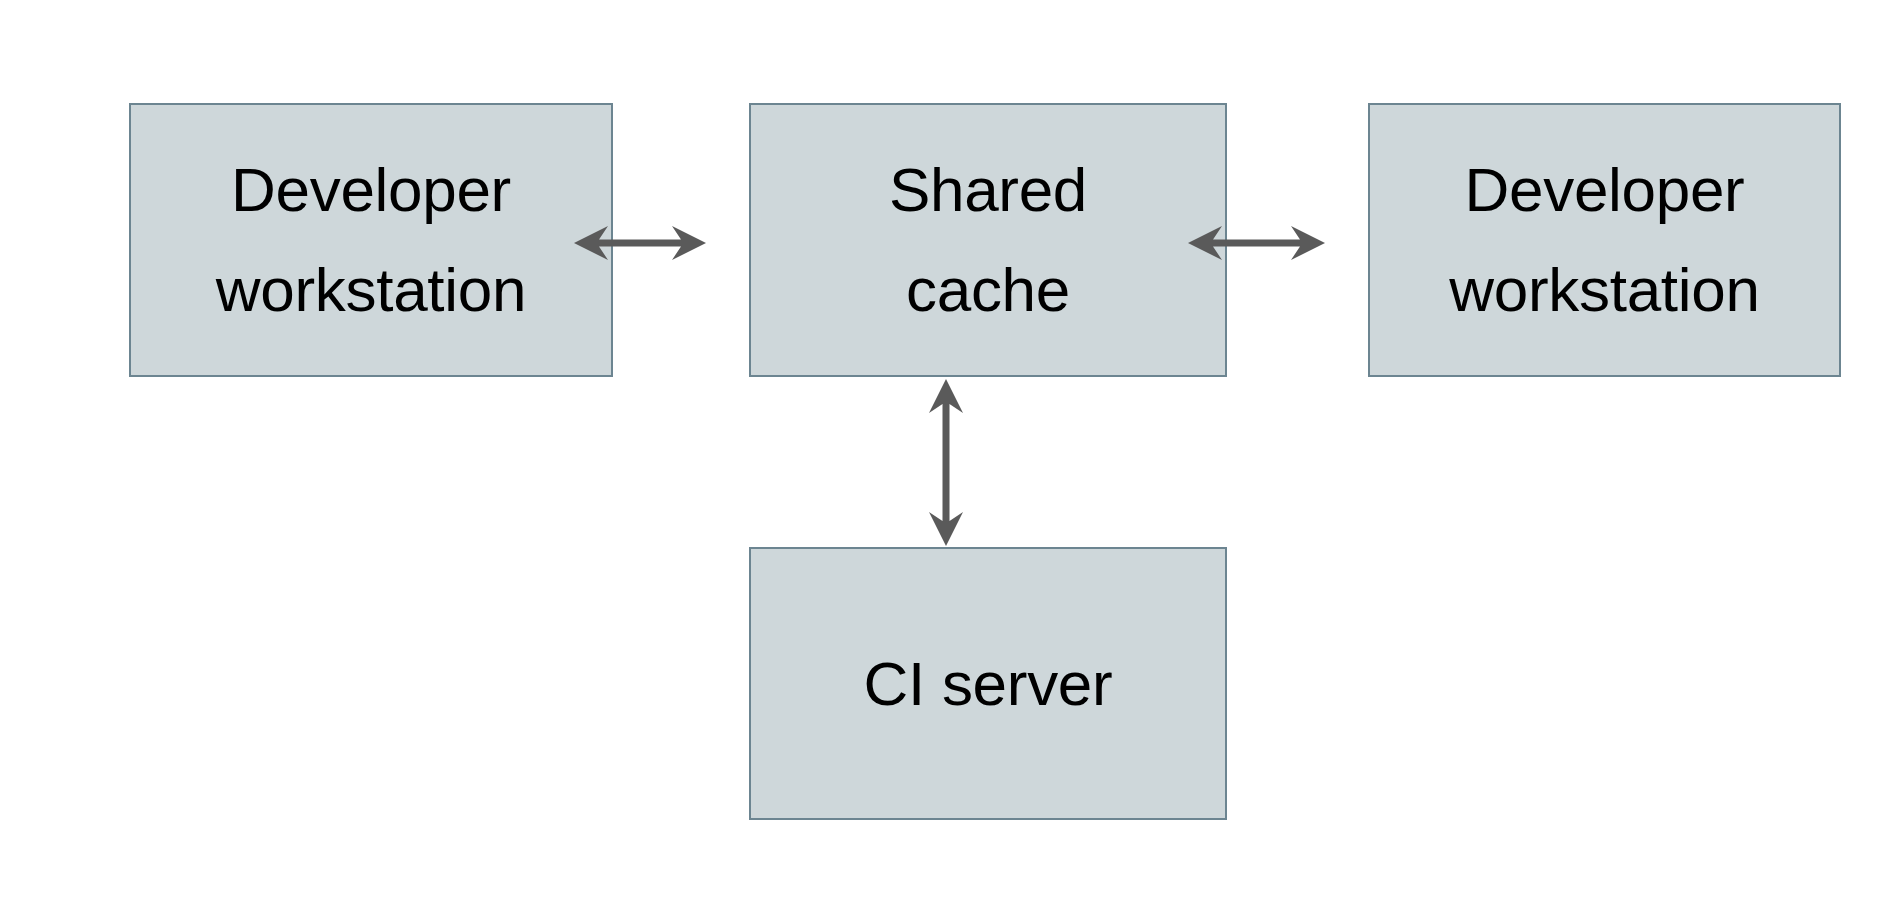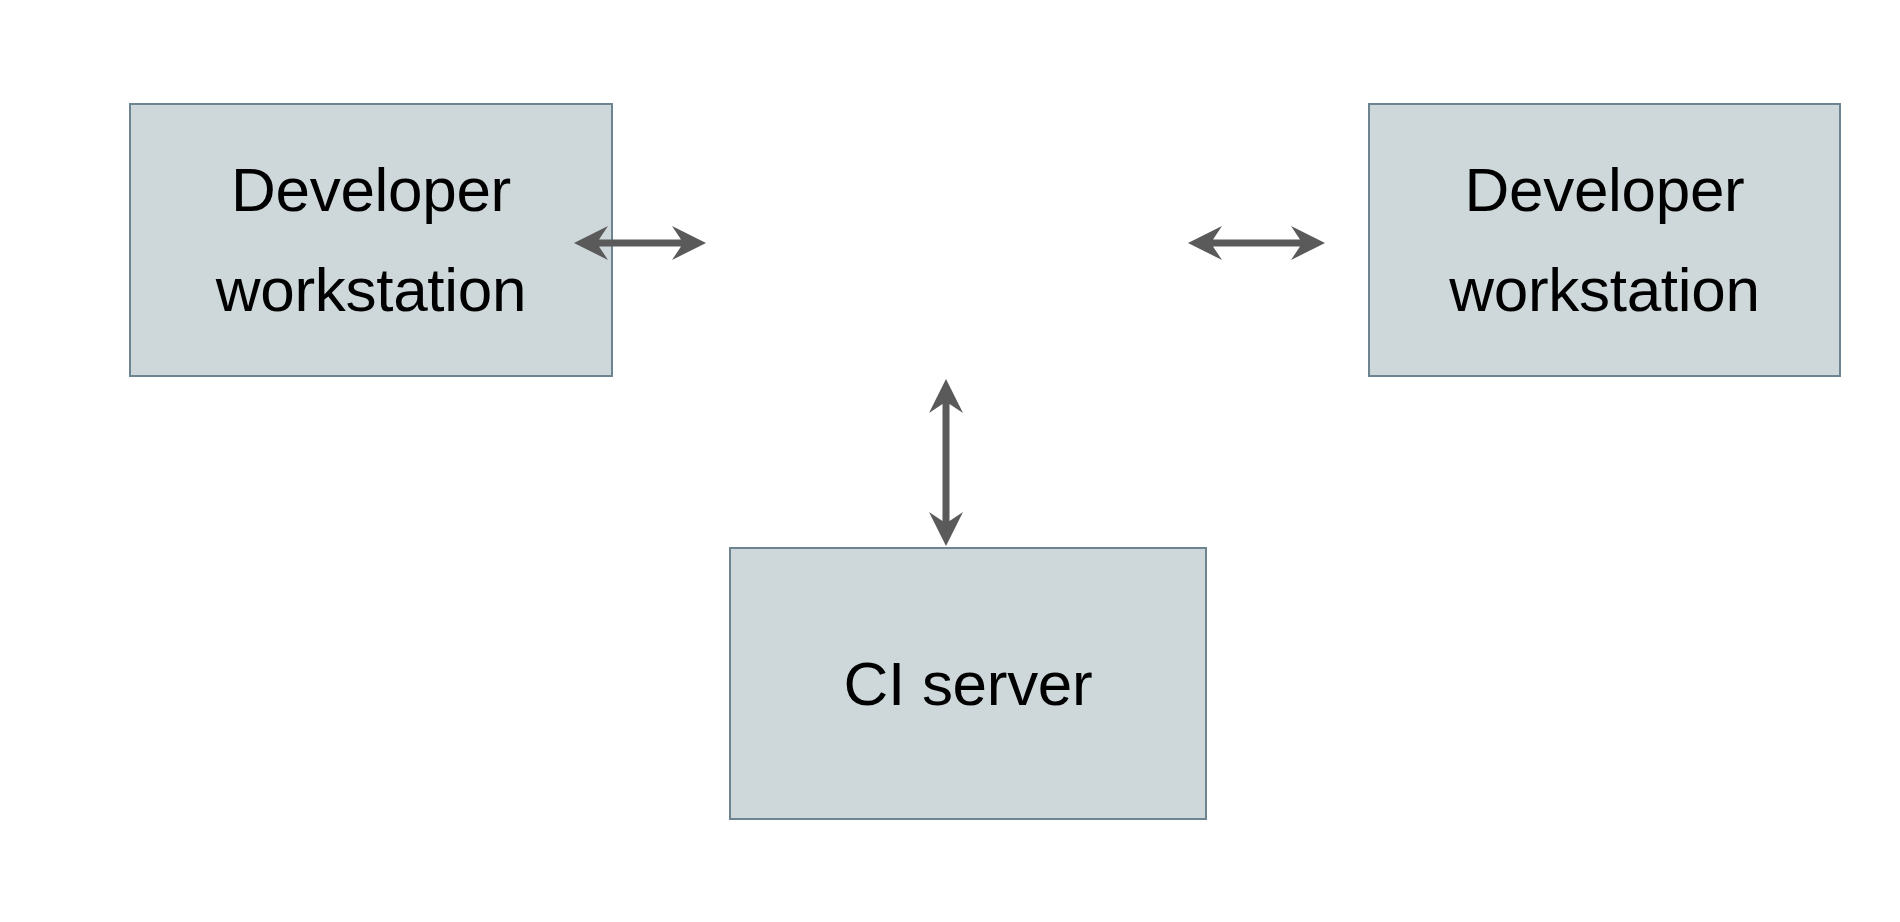--- a/index.html
+++ b/index.html
@@ -48,27 +48,31 @@
 </head>
 <body>
 
 <div id="canvas" style="width: 1900px; height: 922px; background: rgb(255, 255, 255);">
 
   <div class="node" id="node-0" style="left: 88px; top: 103px; width: 484px; height: 274px; background: rgb(206, 215, 218); border-color: rgb(108, 133, 145); color: rgb(0, 0, 0);">
     <span>Developer
 workstation</span>
   </div>
 
+  <div class="node" id="node-1" style="left: 708px; top: 103px; width: 478px; height: 274px; background: rgb(206, 215, 218); border-color: rgb(108, 133, 145); color: rgb(0, 0, 0);">
+    <span>Shared
+cache</span>
+  </div>
 
   <div class="node" id="node-2" style="left: 1327px; top: 103px; width: 473px; height: 274px; background: rgb(206, 215, 218); border-color: rgb(108, 133, 145); color: rgb(0, 0, 0);">
     <span>Developer
 workstation</span>
   </div>
 
-  <div class="node" id="node-3" style="left: 688px; top: 547px; width: 478px; height: 273px; background: rgb(206, 215, 218); border-color: rgb(108, 133, 145); color: rgb(0, 0, 0);">
+  <div class="node" id="node-3" style="left: 708px; top: 547px; width: 478px; height: 273px; background: rgb(206, 215, 218); border-color: rgb(108, 133, 145); color: rgb(0, 0, 0);">
     <span>CI server</span>
   </div>
 
   <div class="connector" id="conn-0" style="left: 574px; top: 220px; width: 132px; height: 46px;">
     <svg width="132" height="46" viewBox="0 0 132 46">
         <polygon points="0,23 34,6 25,19.5 107,19.5 98,6 132,23 98,40 107,26.5 25,26.5 34,40" fill="#5a5a5a"></polygon>
       </svg>
   </div>
 
   <div class="connector" id="conn-1" style="left: 1188px; top: 220px; width: 137px; height: 46px;">

